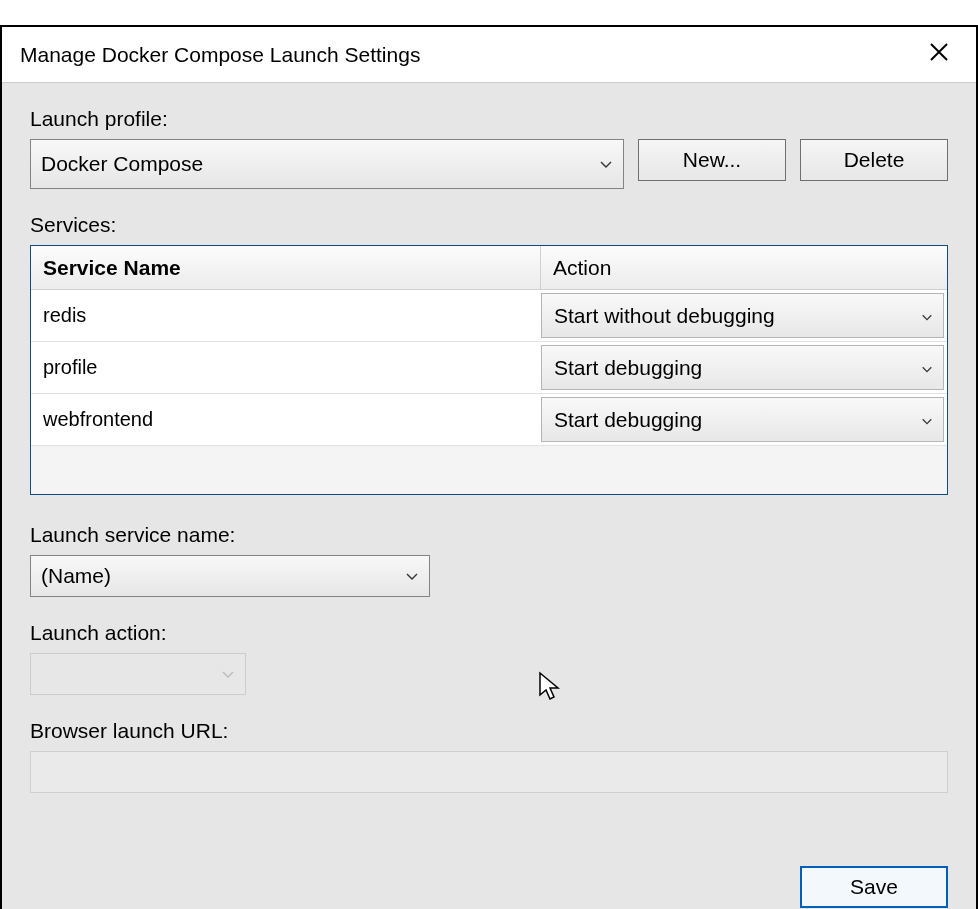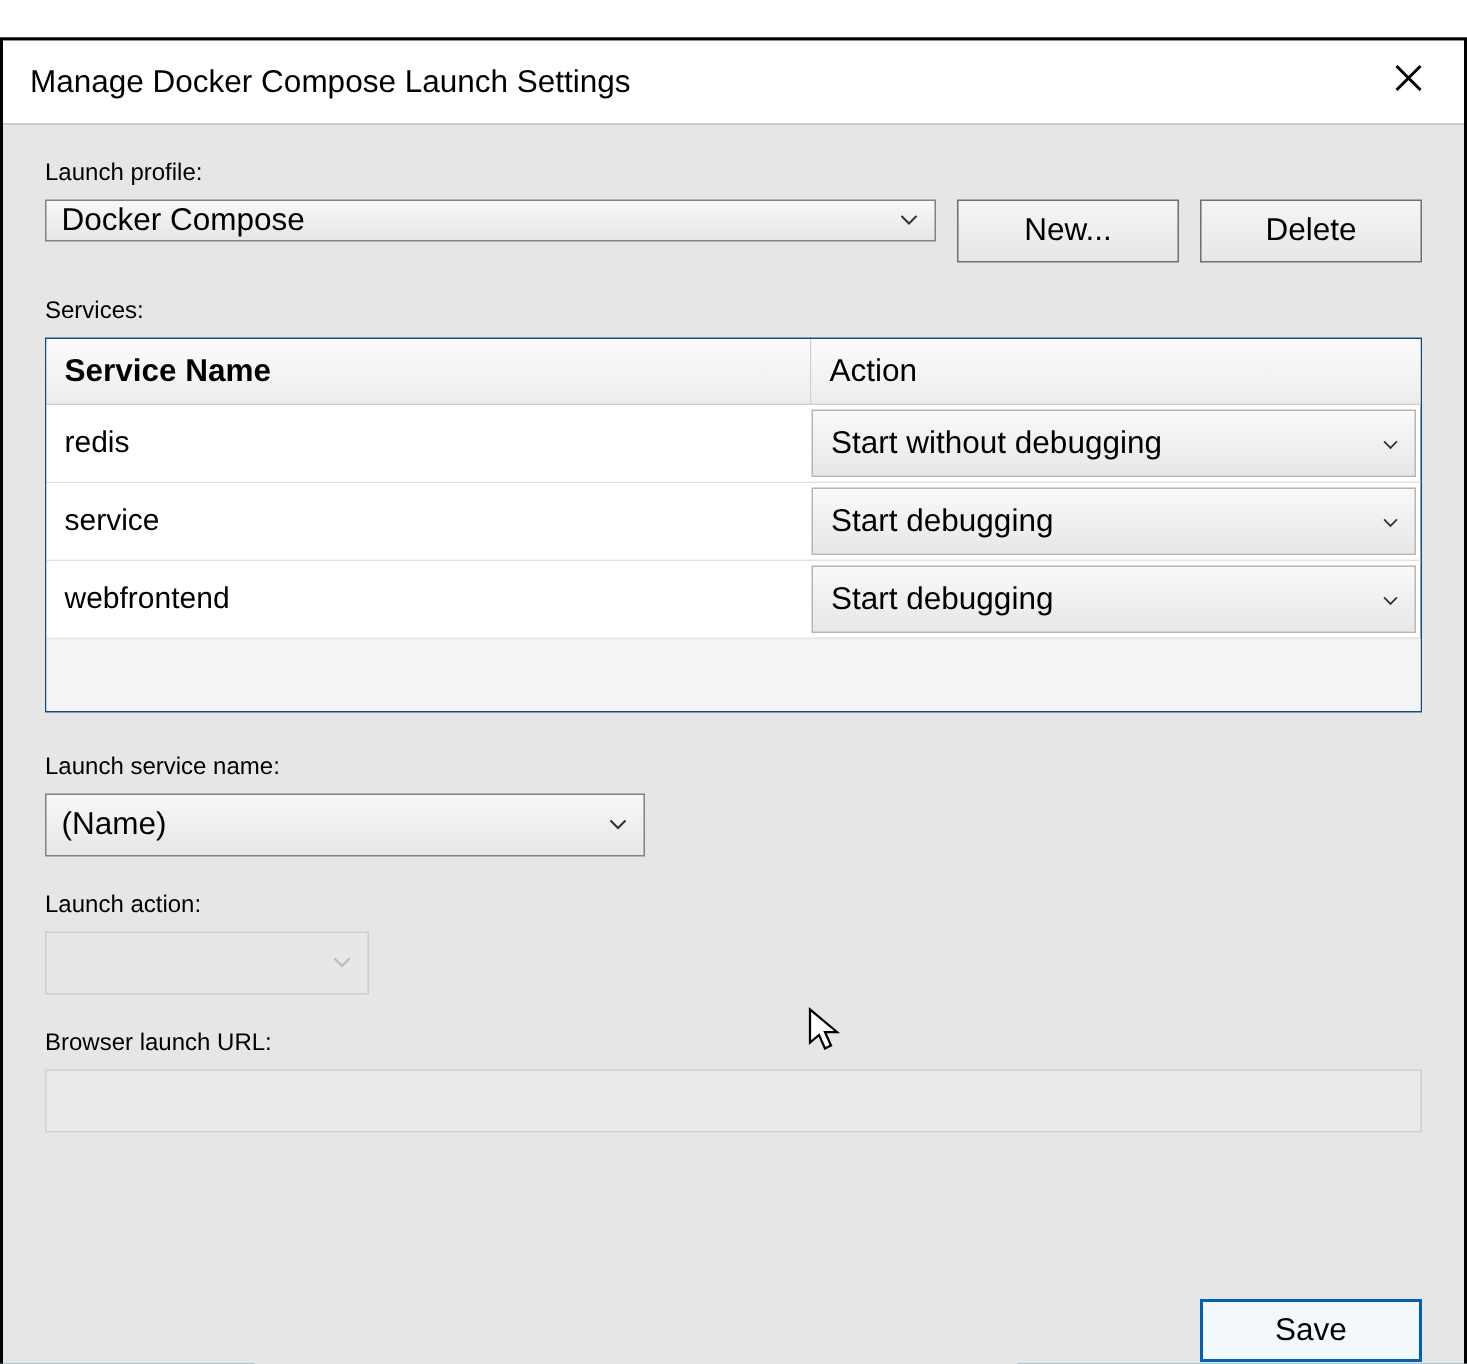--- a/index.html
+++ b/index.html
@@ -44,39 +44,39 @@
     .close-btn svg { width: 20px; height: 20px; }
     .body {
       flex: 1;
       background: #e6e6e6;
       padding: 24px 28px 24px 28px;
       display: flex;
       flex-direction: column;
       position: relative;
     }
     .label {
-      font-size: 16px;
+      font-size: 21px;
       margin-bottom: 8px;
     }
     .profile-row {
       display: flex;
       gap: 14px;
       margin-bottom: 24px;
     }
     .combo, .combo-small, .combo-disabled {
       border: 1px solid #838383;
       background: linear-gradient(to bottom, #f8f8f8 0%, #e6e6e6 100%);
       display: flex;
       align-items: center;
       padding: 0 10px;
       font-size: 21px;
       position: relative;
       cursor: pointer;
     }
-    .combo { height: 28px; flex: 1; }
+    .combo { height: 50px; flex: 1; }
     .combo-small { height: 42px; width: 400px; }
     .combo-disabled {
       height: 42px; width: 216px;
       background: #e7e7e7;
       border: 1px solid #cccccc;
       cursor: default;
     }
     .chevron {
       position: absolute;
       right: 10px;
@@ -229,21 +229,21 @@
             <span class="chevron chevron-mid">
               <svg viewBox="0 0 14 14">
                   <path d="M2 5 L7 10 L12 5" stroke="#333" stroke-width="1.4" fill="none"></path>
                 </svg>
             </span>
           </div>
         </div>
       </div>
 
       <div class="td-row">
-        <div class="td-name">service</div>
+        <div class="td-name">profile</div>
         <div class="td-action">
           <div class="action-select">
             <span>Start debugging</span>
             <span class="chevron chevron-mid">
               <svg viewBox="0 0 14 14">
                   <path d="M2 5 L7 10 L12 5" stroke="#333" stroke-width="1.4" fill="none"></path>
                 </svg>
             </span>
           </div>
         </div>

